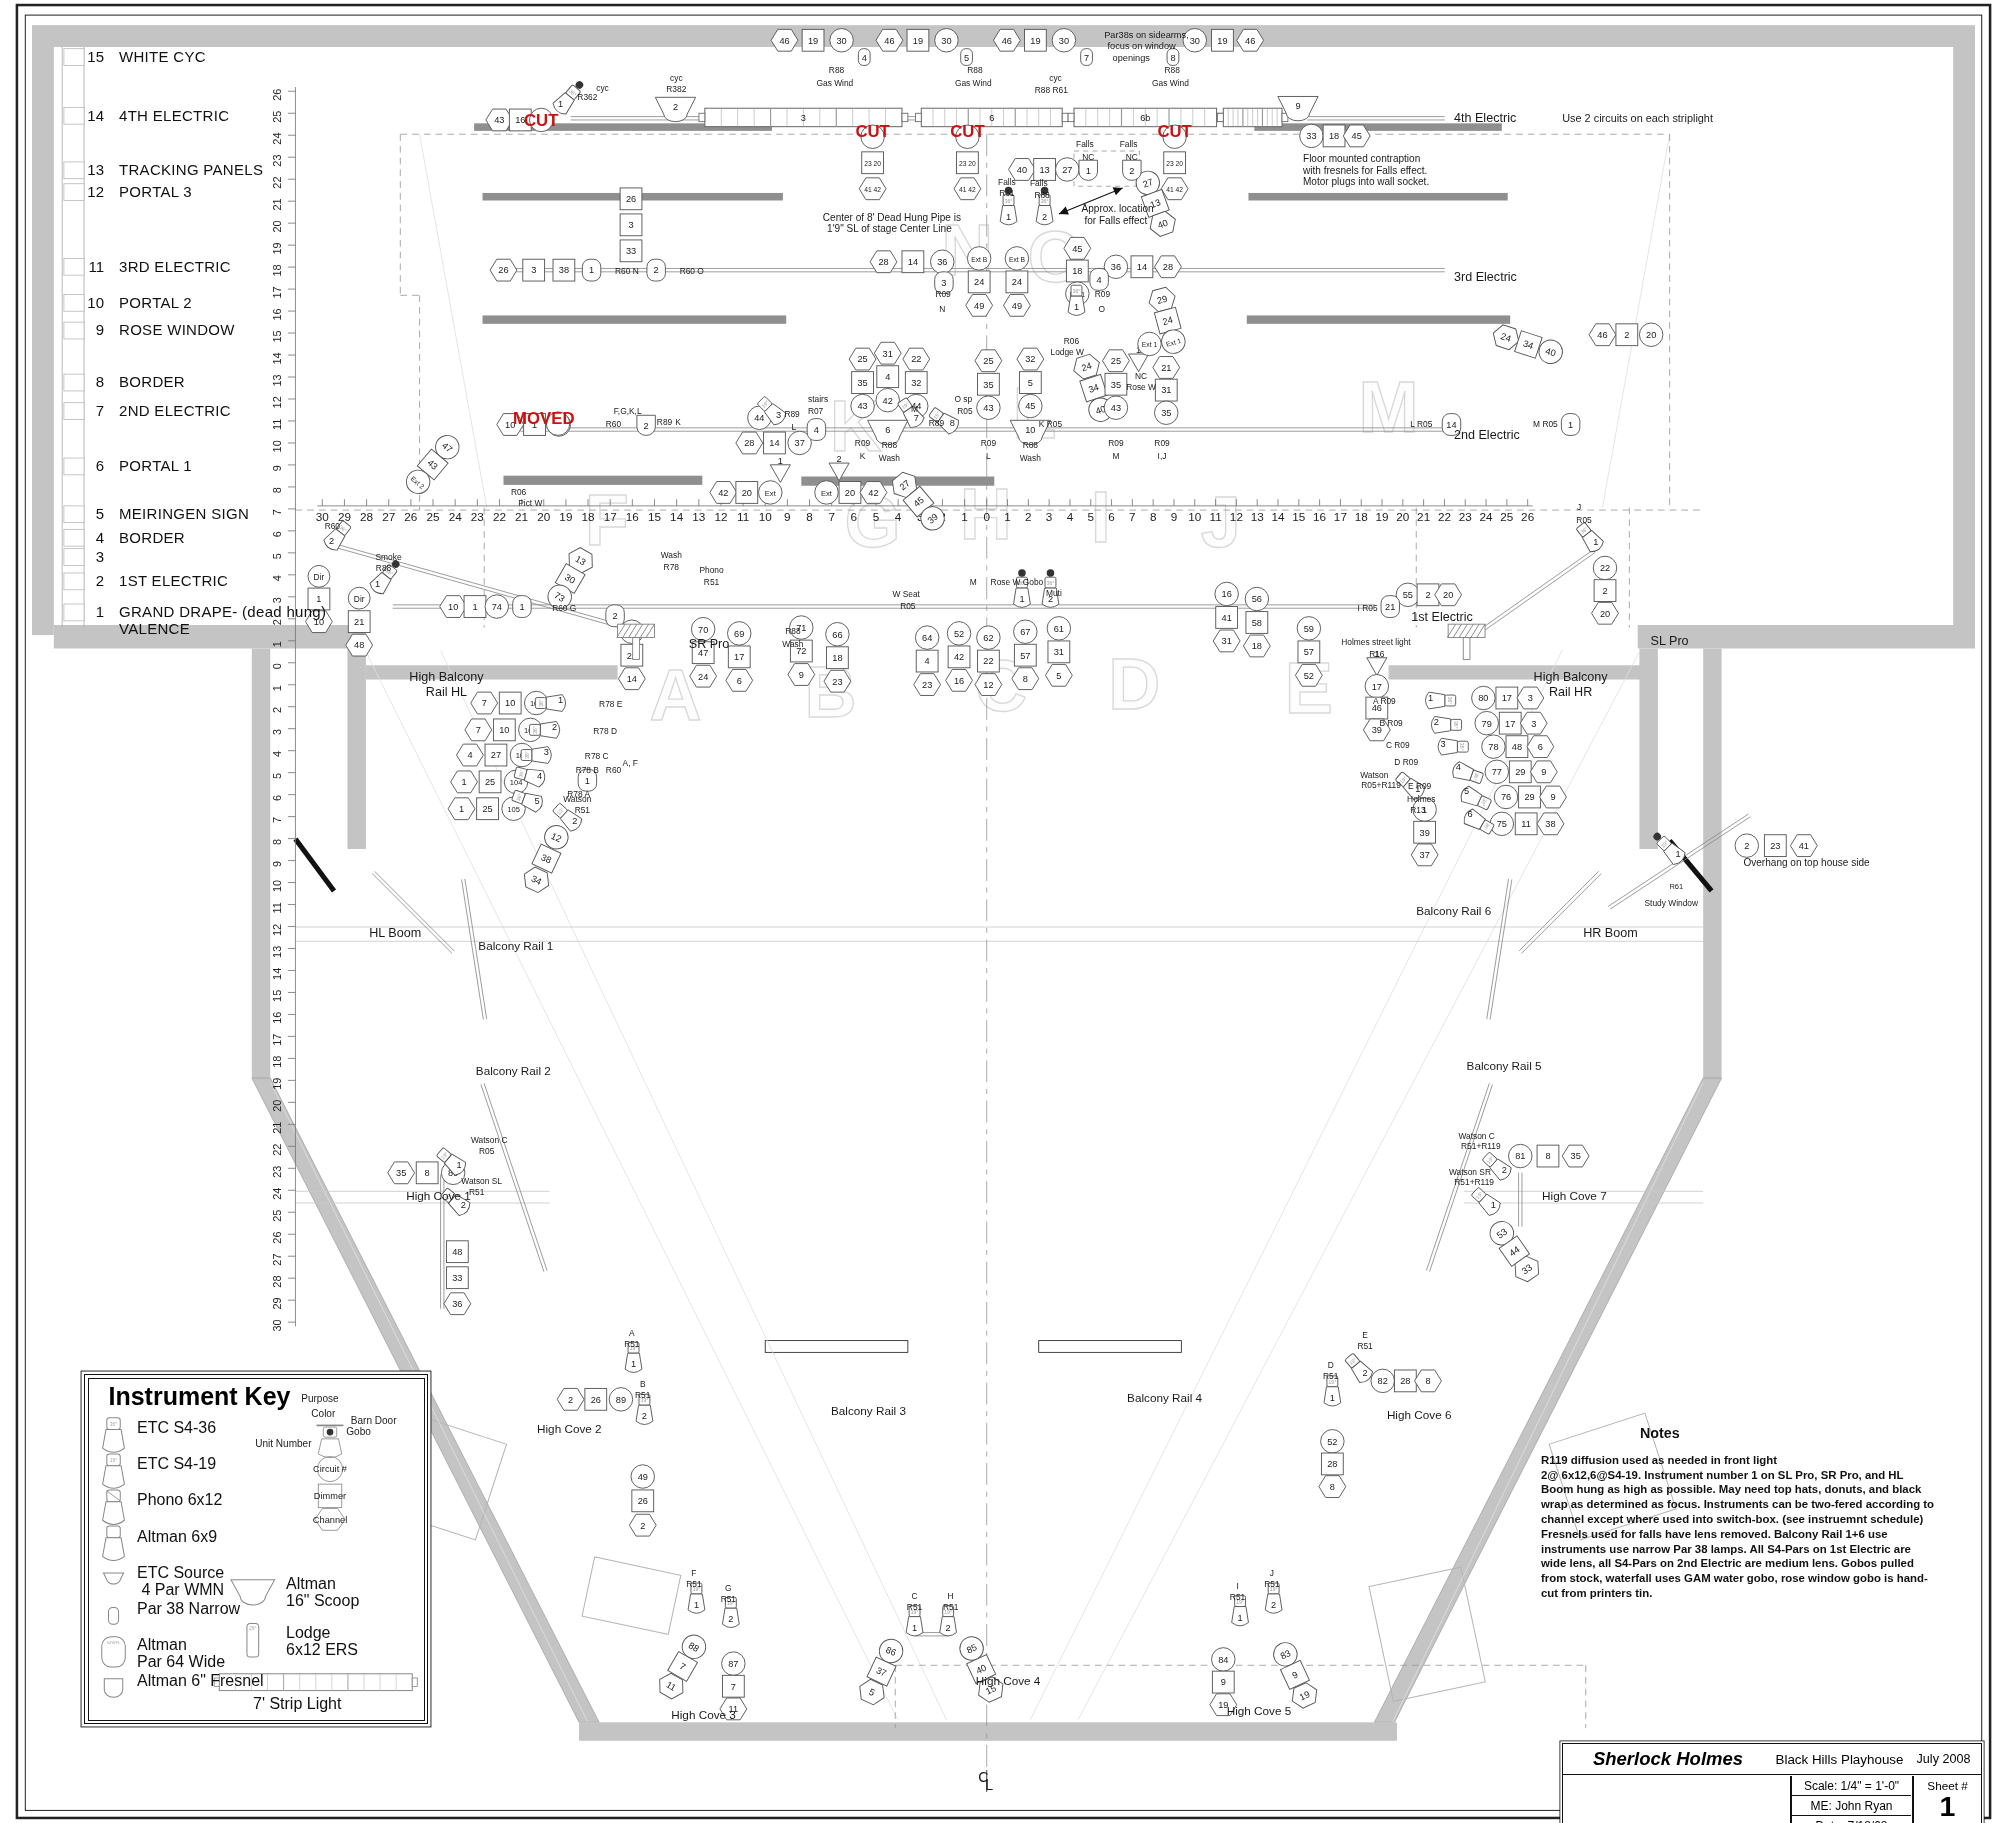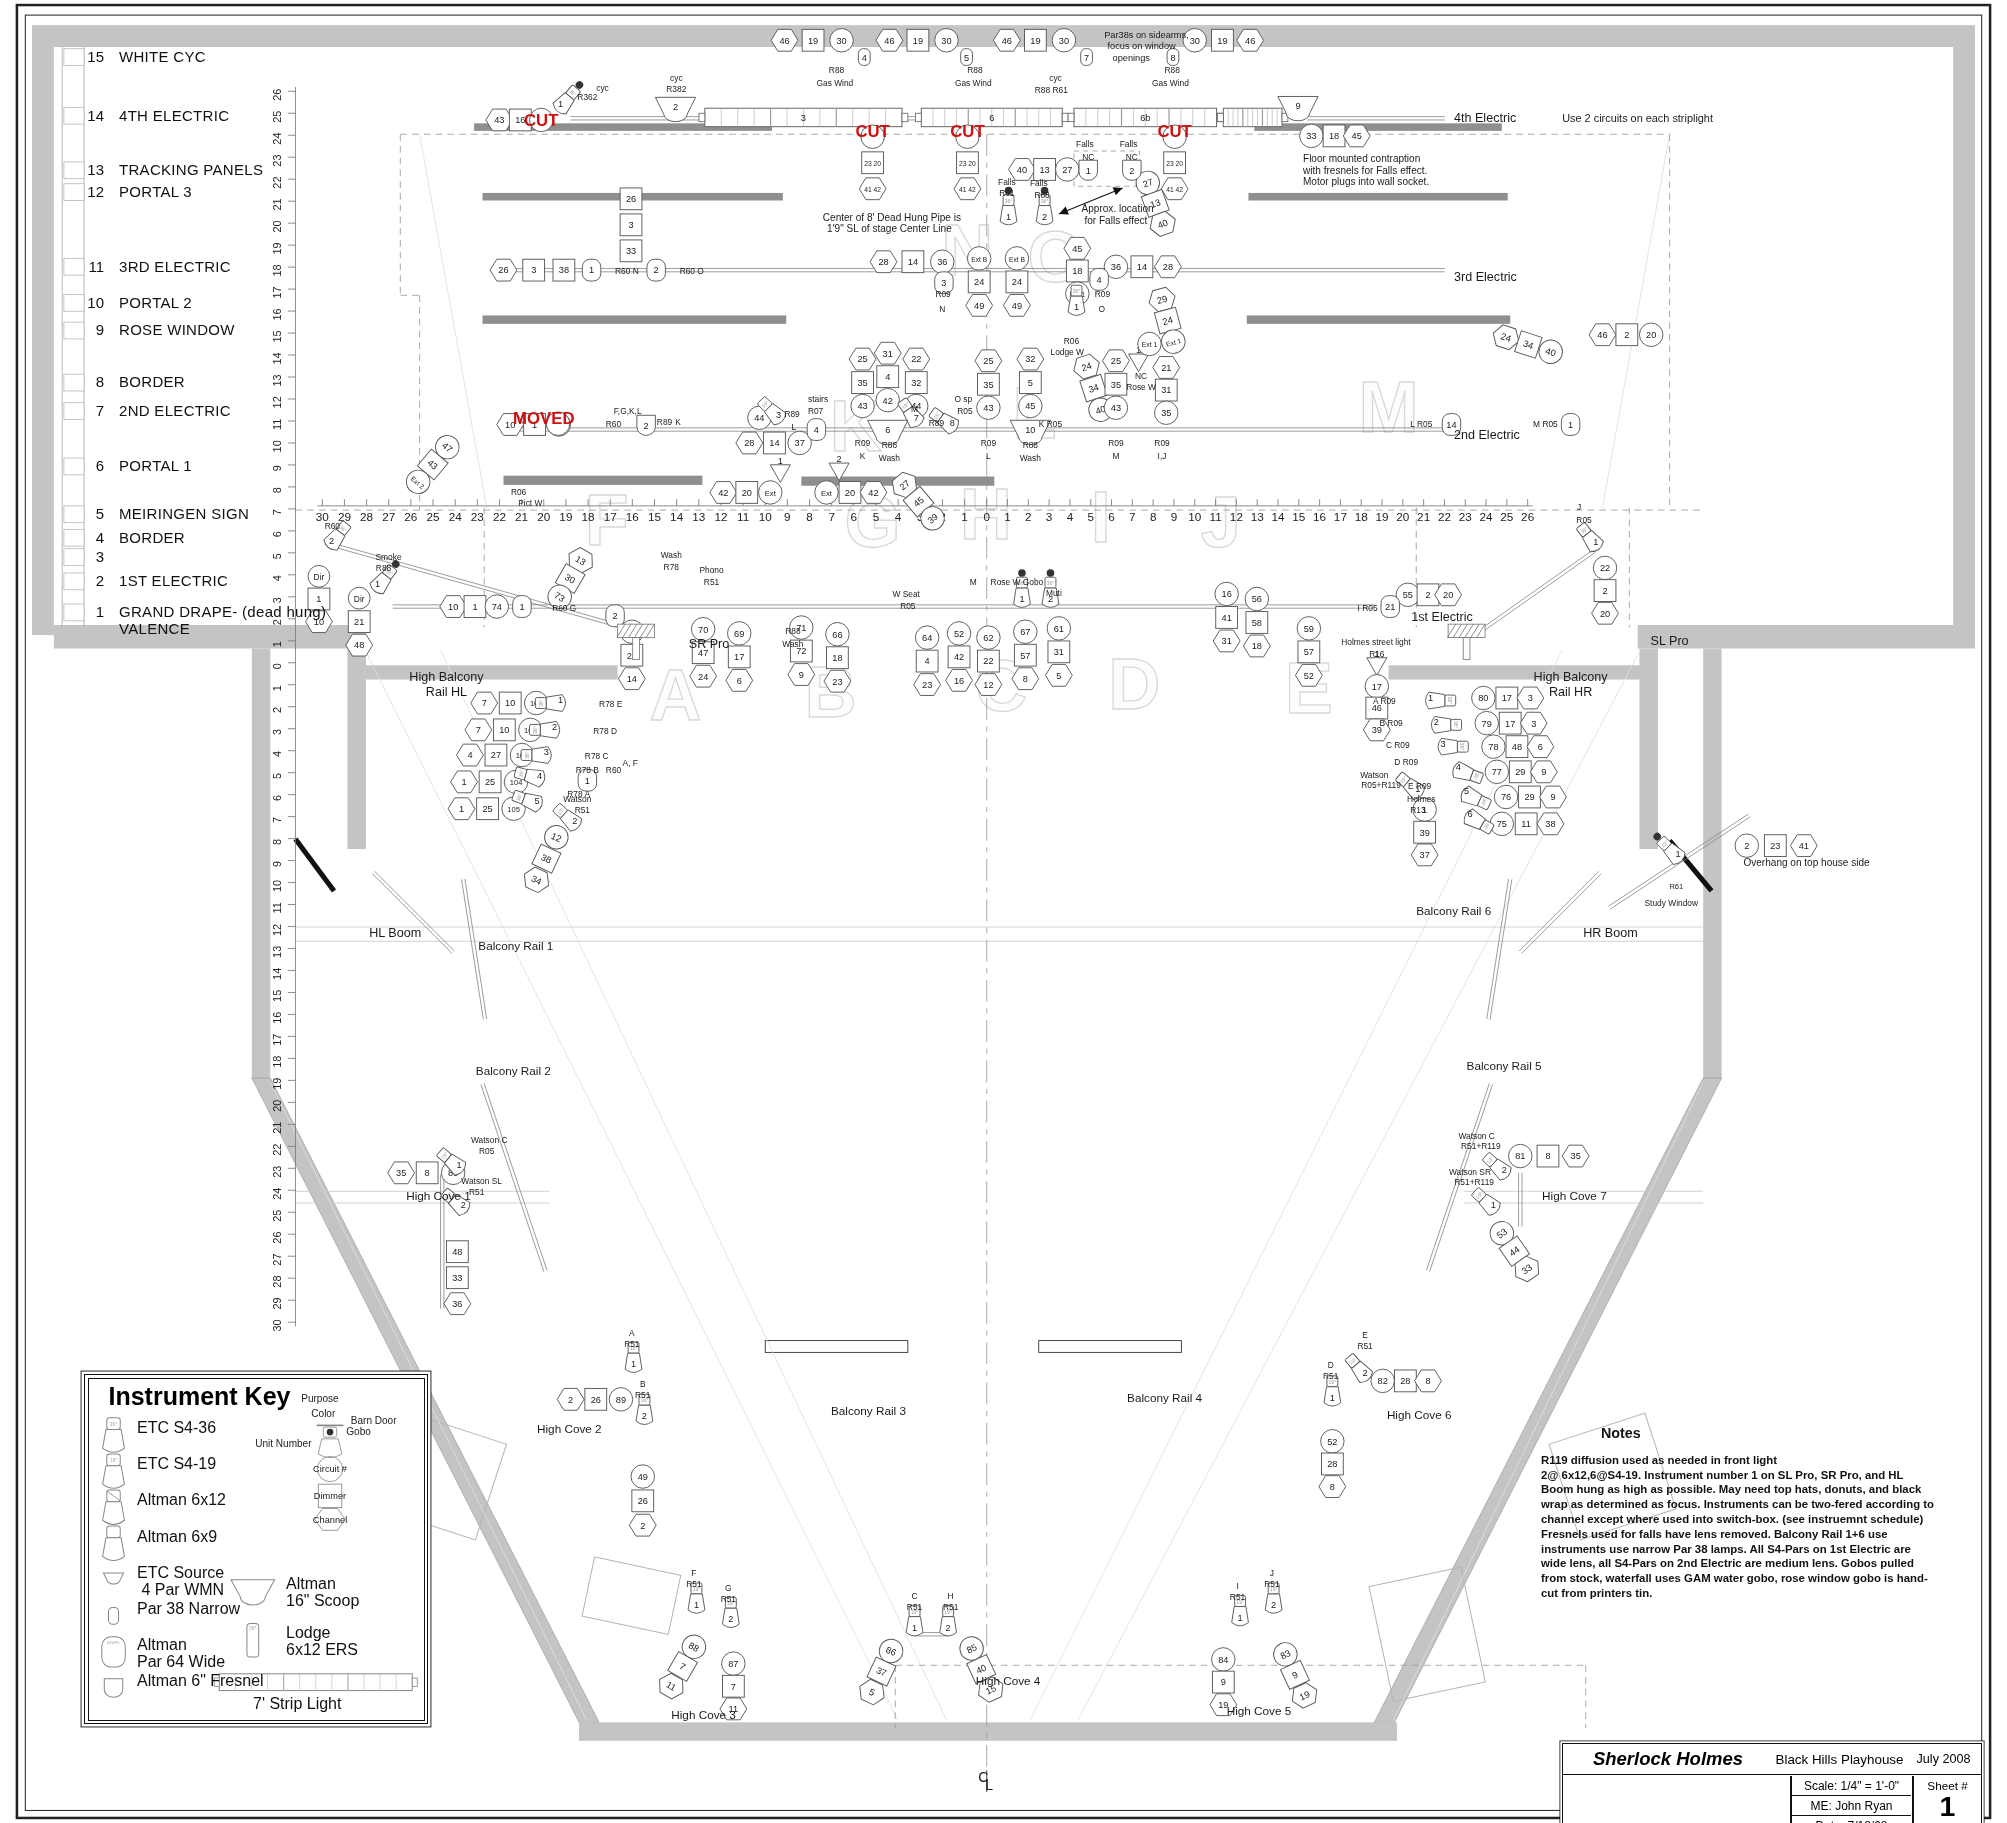--- a/index.html
+++ b/index.html
@@ -13,21 +13,21 @@
   .ls-num{position:absolute;left:74px;width:30px;text-align:right;font-size:15px;color:#111;}
   .ls-label{position:absolute;left:119px;font-size:15px;color:#111;letter-spacing:0.3px;}
   
   #key{left:84px;top:1374px;width:342px;height:348px;border:1.7px solid #111;box-shadow:0 0 0 2.5px #fff,0 0 0 3.4px #111;background:#fff;}
   #key-inner{position:absolute;left:2.5px;top:2.5px;right:2.5px;bottom:2.5px;border:0.8px solid #111;}
   #key-title{position:absolute;left:23.5px;top:6.7px;font-size:25px;font-weight:bold;color:#000;}
   .key-row{position:absolute;display:flex;align-items:center;}
   .key-label{font-size:16px;color:#111;white-space:pre;line-height:1.05;}
   
   #notes{left:1541px;top:1425px;width:394px;}
-  #notes-title{font-size:14.3px;font-weight:bold;color:#111;margin-left:60px;margin-bottom:11.7px;}
+  #notes-title{font-size:14.3px;font-weight:bold;color:#111;margin-left:99px;margin-bottom:11.7px;}
   #notes-body{font-size:11.4px;line-height:1.3;color:#111;white-space:pre-line;font-weight:bold;}
   
   #tblock{left:1562px;top:1697px;width:418px;height:111px;border:1.7px solid #111;background:#fff;box-shadow:0 0 0 1.7px #fff,0 0 0 2.5px #111;margin-top:46px;}
   .tb-row1{position:absolute;left:0;top:0;height:30px;width:100%;border-bottom:1.7px solid #111;display:flex;align-items:center;}
   .tb-title{font-size:18.5px;font-weight:bold;font-style:italic;width:210px;text-align:center;}
   .tb-theater{font-size:13.4px;width:133px;text-align:center;}
   .tb-month{font-size:12.6px;flex:1;text-align:center;}
   .tb-left{position:absolute;left:0;top:32px;width:223px;}
   .tb-mid{position:absolute;left:227px;top:32px;width:119px;border-left:2.5px double #111;}
   .tb-cell{height:19px;border-bottom:0.8px solid #111;font-size:12px;padding-left:6.7px;display:flex;align-items:center;}
@@ -2282,21 +2282,21 @@
           <text x="292" y="176" font-size="11" fill="#222" text-anchor="middle" font-family="&quot;Liberation Sans&quot;,sans-serif">Channel</text>
         </g>
       </svg>
   <div class="key-row" style="left: 52px; top: 45px;">
         <div class="key-label">ETC S4-36</div>
       </div>
       <div class="key-row" style="left: 52px; top: 81px;">
         <div class="key-label">ETC S4-19</div>
       </div>
       <div class="key-row" style="left: 52px; top: 117px;">
-        <div class="key-label">Altman 6x12</div>
+        <div class="key-label">Phono 6x12</div>
       </div>
       <div class="key-row" style="left: 52px; top: 154px;">
         <div class="key-label">Altman 6x9</div>
       </div>
       <div class="key-row" style="left: 52px; top: 190px;">
         <div class="key-label">ETC Source
  4 Par WMN</div>
       </div>
       <div class="key-row" style="left: 52px; top: 226px;">
         <div class="key-label">Par 38 Narrow</div>

